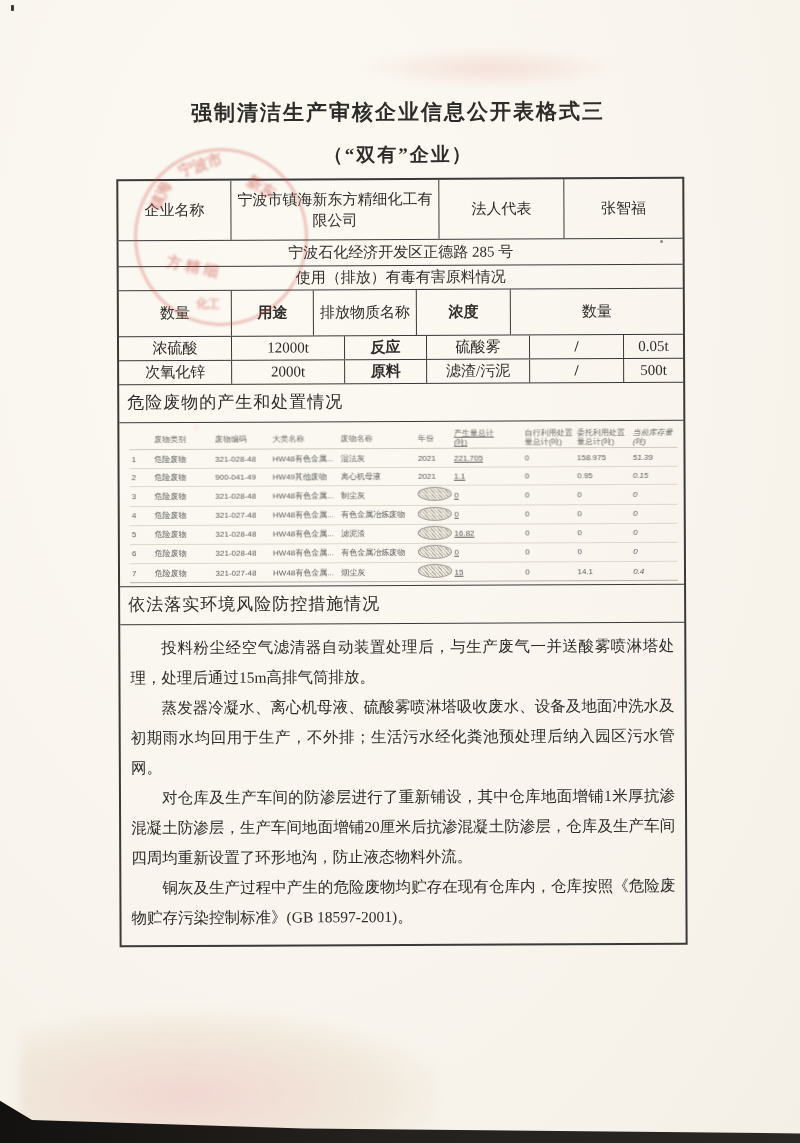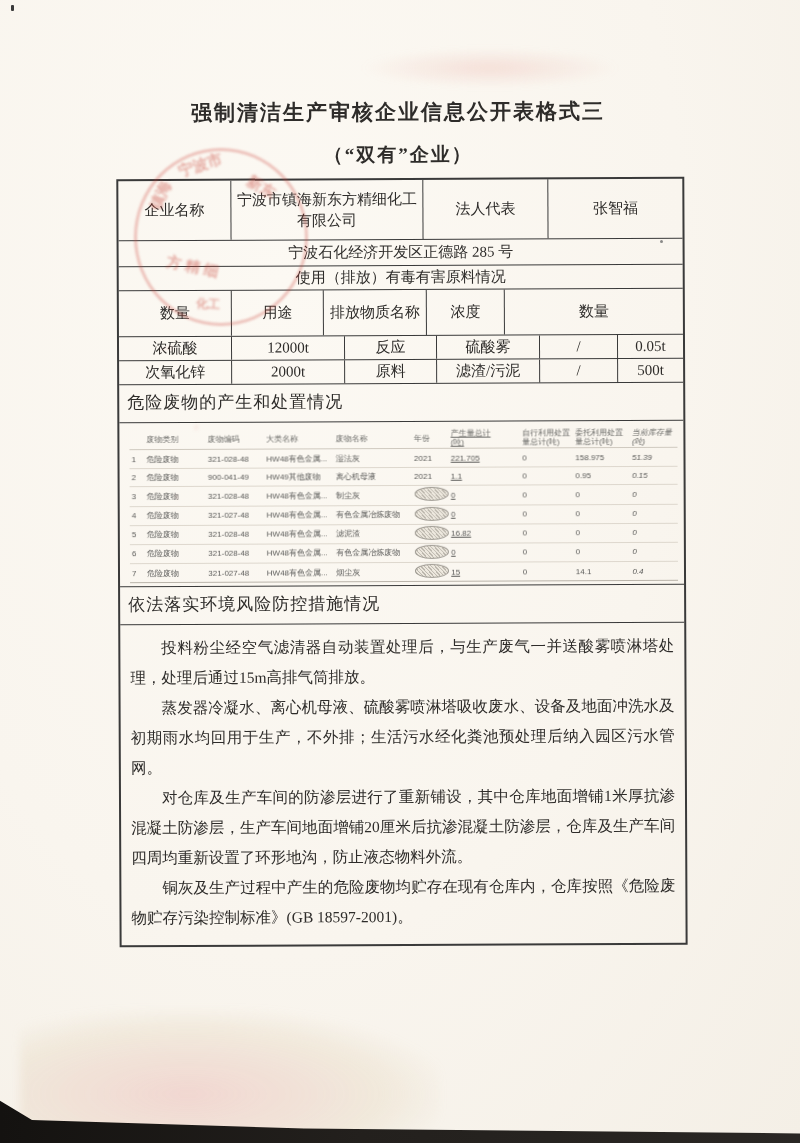--- a/index.html
+++ b/index.html
@@ -22,42 +22,42 @@
   }
   .trow{display:flex;border-bottom:1.5px solid #3a3a3a;box-sizing:border-box;align-items:stretch;}
   .trow:last-child{border-bottom:none;}
   .cell{
     box-sizing:border-box;border-right:1.5px solid #3a3a3a;
     display:flex;align-items:center;justify-content:center;
     text-align:center;font-size:15px;line-height:1.35;padding:1px 3px;
   }
   .cell:last-child{border-right:none;}
   .r-a{height:60px;}
-  .r-a .c1{width:113px;} .r-a .c2{width:192px;} .r-a .c3{width:125px;} .r-a .c4{flex:1;}
+  .r-a .c1{width:113px;} .r-a .c2{width:208px;} .r-a .c3{width:125px;} .r-a .c4{flex:1;}
   .r-b{height:26px;}
   .r-b .c1{width:148px;} .r-b .c2{flex:1;}
   .r-c{height:24px;}
   .r-c .c1{width:100%;border-right:none;}
   .r-d{height:46px;}
   .r-e,.r-f{height:24px;}
-  .m1{width:113px;} .m2{width:113px;} .m3{width:92px;} .m4{width:103px;} .m5{width:78px;} .m6{flex:1;}
+  .m1{width:113px;} .m2{width:113px;} .m3{width:82px;font-weight:bold;} .m4{width:103px;} .m5{width:94px;font-weight:bold;} .m6{flex:1;}
   .r-g,.r-i{height:38px;}
   .sec-cell{width:100%;border-right:none;justify-content:flex-start;text-align:left;
     font-size:17px;padding-left:8px;letter-spacing:1px;}
   
   .r-h{height:164px;}
   .mini-wrap{width:100%;padding:6px 6px 2px 10px;box-sizing:border-box;
     font-family:"Liberation Sans","DejaVu Sans",sans-serif;color:#5a5a58;
     filter:blur(0.3px);}
   .mini-table{width:548px;font-size:8px;line-height:1.15;}
   .mrow{display:flex;align-items:center;border-bottom:1px solid #ddd7cd;min-height:17.5px;}
   .mrow.mhead{color:#6b6b68;border-bottom:1px solid #cfc9bf;}
   .mrow:last-child{border-bottom:1.5px solid #b9b3a9;}
   .mc{box-sizing:border-box;padding:1px 2px;text-align:left;overflow:hidden;}
-  .mc1{width:16px;} .mc2{width:42px;} .mc3{width:64px;margin-left:23px;} .mc4{width:76px;} .mc5{width:86px;}
+  .mc1{width:16px;} .mc2{width:42px;margin-left:8px;} .mc3{width:64px;margin-left:23px;} .mc4{width:76px;} .mc5{width:86px;}
   .mc6{width:40px;} .mc7{width:52px;text-decoration:underline;} .mc8{width:58px;margin-left:24px;} .mc9{width:62px;} .mc10{width:52px;font-style:italic;}
   .blob{display:inline-block;width:32px;height:12px;border-radius:50%;
     border:1px solid #9a968e;
     background:repeating-linear-gradient(48deg,#b9b4aa 0 1px,#efeae0 1px 2.6px);
   }
   
   .r-j{padding:8px 10px 12px 10px;display:block;}
   .r-j p{margin:0;text-indent:2em;font-size:15.5px;line-height:30px;text-align:justify;}
   
   .stamp{position:absolute;left:126px;top:138px;width:190px;height:200px;pointer-events:none;}

